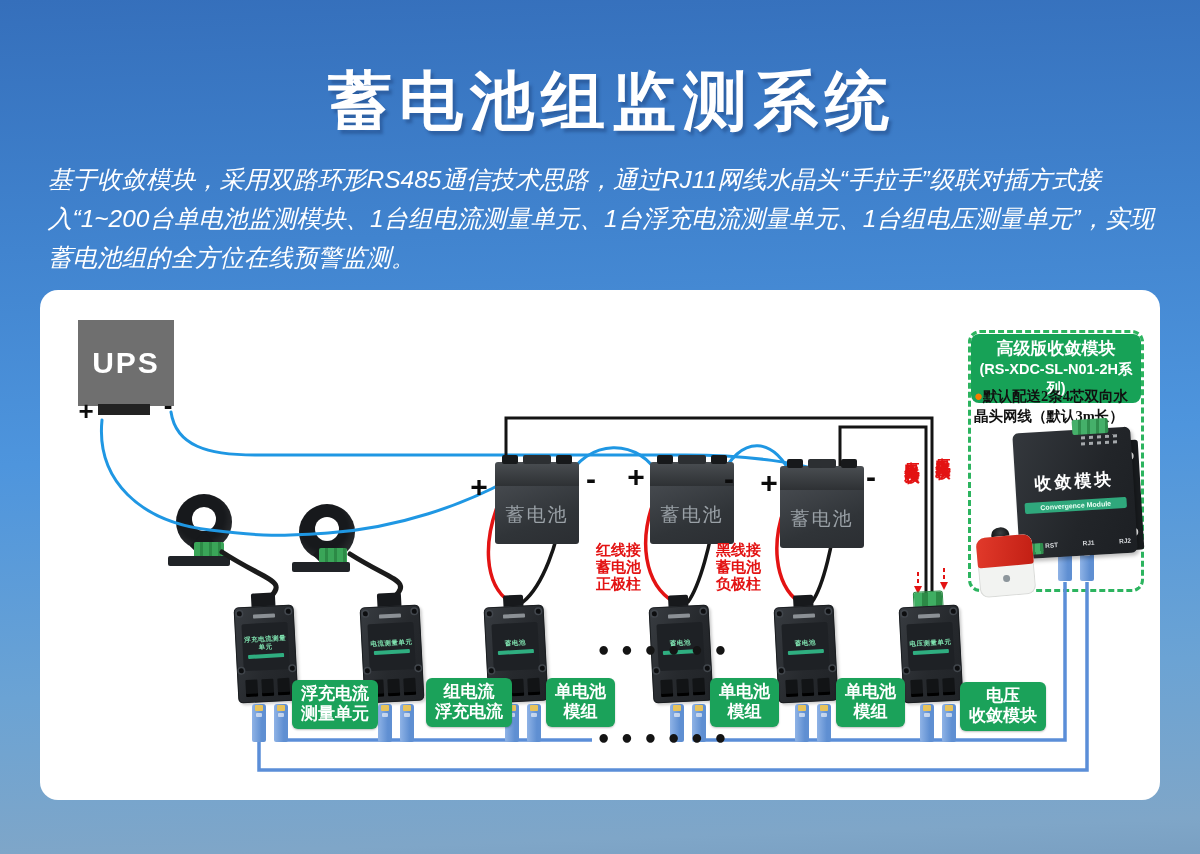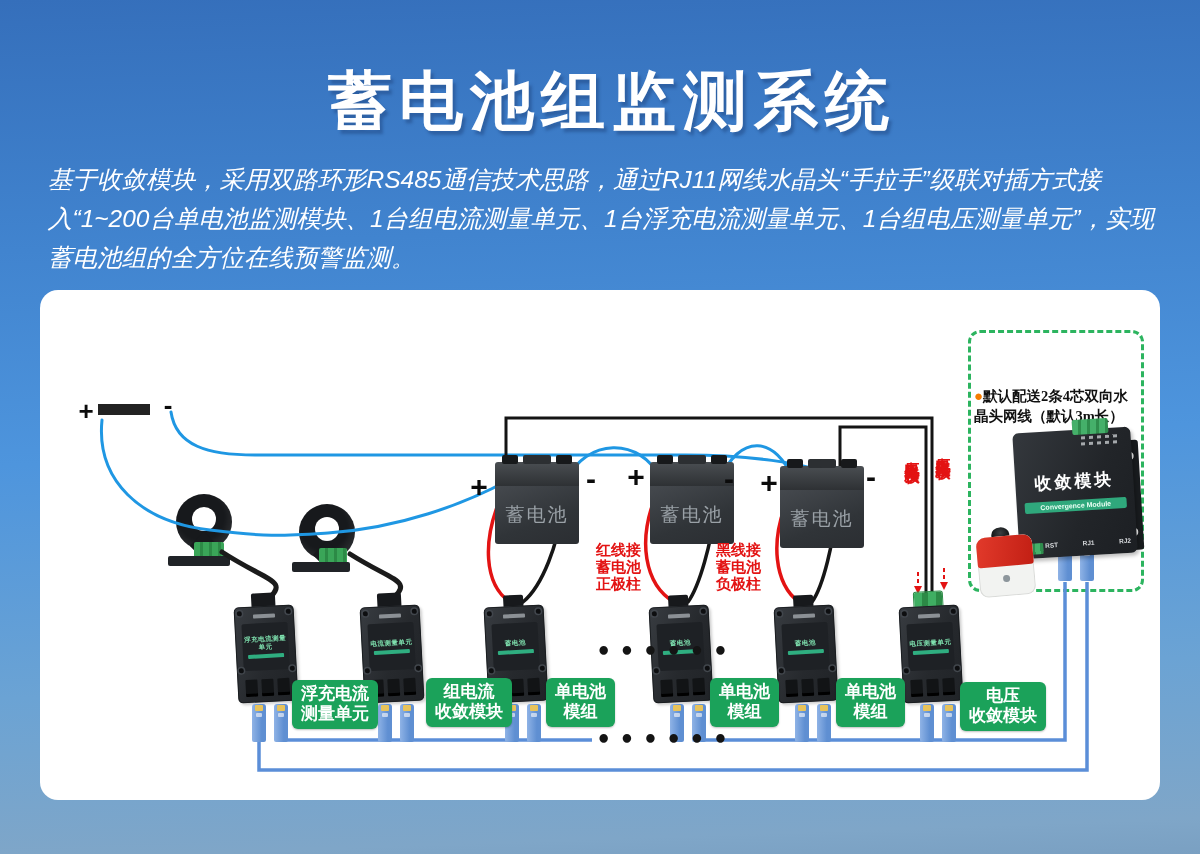--- a/index.html
+++ b/index.html
@@ -166,20 +166,23 @@
       <path d="M 241 450 L 552 450" stroke="#5b8ed8" stroke-width="3.5" fill="none"></path>
       <path d="M 654 450 L 1025 450 L 1025 292" stroke="#5b8ed8" stroke-width="3.5" fill="none"></path>
       <path d="M 219 450 L 219 480 L 1047 480 L 1047 292" stroke="#5b8ed8" stroke-width="3.5" fill="none"></path>
       <path d="M 878 282 L 878 296" stroke="#e31313" stroke-width="2" stroke-dasharray="4 3" fill="none"></path>
       <polygon points="874,296 882,296 878,304" fill="#e31313"></polygon>
       <path d="M 904 278 L 904 292" stroke="#e31313" stroke-width="2" stroke-dasharray="4 3" fill="none"></path>
       <polygon points="900,292 908,292 904,300" fill="#e31313"></polygon>
       <path d="M 990 260 C 980 252 974 250 967 253" stroke="#26292c" stroke-width="1.5" fill="none"></path>
     </svg>
 
+    <div class="ups">
+      <span class="ups-label">UPS</span>
+    </div>
     <div class="ups-bar"></div>
     <div class="sign small" style="left:33px;top:106px;">+</div>
     <div class="sign small" style="left:115px;top:100px;">-</div>
 
     <div class="battery" style="left:455px;top:172px;">
       <div class="b-lid">
         <span class="b-cap c1"></span>
         <span class="b-cap c2"></span>
           <span class="b-cap c3"></span>
         <span class="b-cap c4"></span>
@@ -344,21 +347,21 @@
     <div class="plug" style="left:755px;"></div>
     <div class="plug" style="left:777px;"></div>
     <div class="plug" style="left:880px;"></div>
     <div class="plug" style="left:902px;"></div>
     <div class="plug" style="left:1018px;top:253px;"></div>
     <div class="plug" style="left:1040px;top:253px;"></div>
 
     <div class="gtag" style="left:252px;top:390px;">浮充电流
 测量单元</div>
     <div class="gtag" style="left:386px;top:388px;">组电流
-收敛模块</div>
+浮充电流</div>
     <div class="gtag" style="left:506px;top:388px;">单电池
 模组</div>
     <div class="gtag" style="left:670px;top:388px;">单电池
 模组</div>
     <div class="gtag" style="left:796px;top:388px;">单电池
 模组</div>
     <div class="gtag" style="left:920px;top:392px;">电压
 收敛模块</div>
 
     <div class="rnote" style="left:556px;top:252px;text-align:right;">红线接
@@ -366,20 +369,24 @@
 正极柱</div>
     <div class="rnote" style="left:676px;top:252px;">黑线接
 蓄电池
 负极柱</div>
     <div class="vnote" style="left:862px;top:160px;">电压采集接口负极</div>
     <div class="vnote" style="left:893px;top:156px;">电压采集接口正极</div>
 
     <div class="dots" style="left:556px;top:348px;">••••••</div>
     <div class="dots" style="left:556px;top:436px;">••••••</div>
 
+    <div class="ipanel-title">
+      <span class="t1">高级版收敛模块</span>
+      <span class="t2">(RS-XDC-SL-N01-2H系列)</span>
+    </div>
     <div class="ipanel-note"><span class="bullet">●</span><span>默认配送2条4芯双向水晶头网线（默认3m长）</span></div>
 
     <div class="conv-flange"></div>
     <div class="conv">
       <div class="conv-marks">
           <div></div>
           <div></div>
         </div>
       <div class="conv-name">收敛模块</div>
       <div class="conv-sub">Convergence Module</div>

